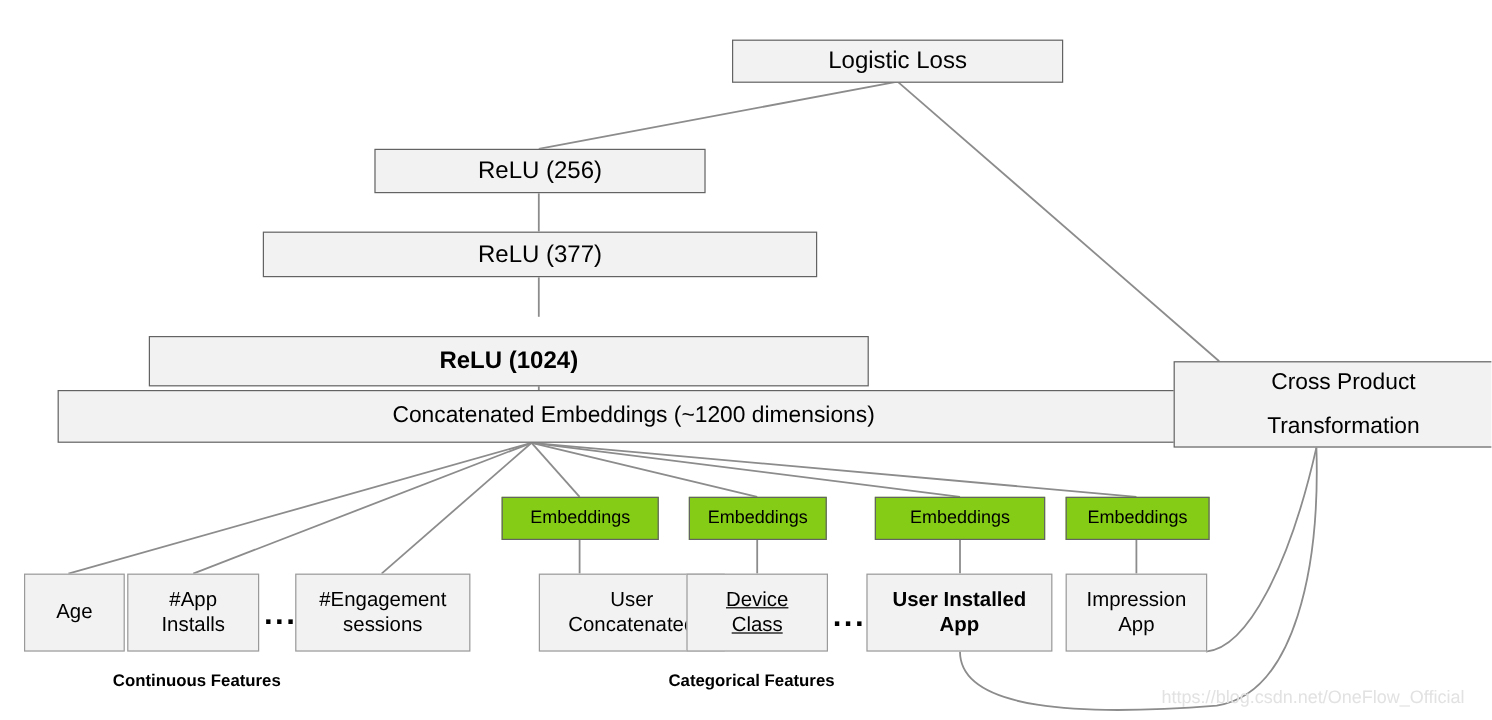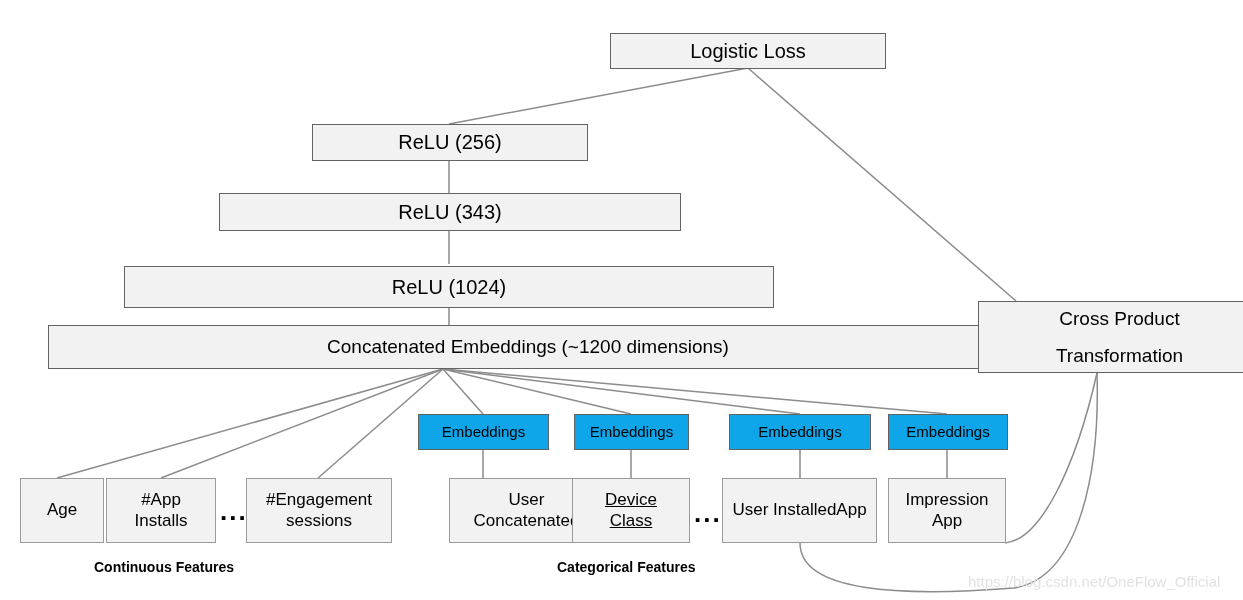--- a/index.html
+++ b/index.html
@@ -36,21 +36,21 @@
   }
   .node-light {
     background: #f2f2f2;
     border: 1.6px solid #9a9a9a;
   }
   .node-strong {
     background: #f2f2f2;
     border: 1.8px solid #636363;
   }
   .node-gray {
-    background: #0ea5e9;
+    background: #84cc16;
     border: 1.8px solid #636363;
   }
   .t20 { font-size: 20px; }
   .t19 { font-size: 19px; }
   .t17 { font-size: 17px; }
   .t15 { font-size: 15px; }
   .ellipsis {
     position: absolute;
     font-size: 26px;
     letter-spacing: 2px;
@@ -112,24 +112,24 @@
 
   <div class="node node-strong t20" style="left:610px; top:33px; width:276px; height:36px;">
     <span>Logistic Loss</span>
   </div>
 
   <div class="node node-strong t20" style="left:312px; top:124px; width:276px; height:37px;">
     <span>ReLU (256)</span>
   </div>
 
   <div class="node node-strong t20" style="left:219px; top:193px; width:462px; height:38px;">
-    <span>ReLU (343)</span>
+    <span>ReLU (377)</span>
   </div>
 
-  <div class="node node-strong t20" style="left:124px; top:266px; width:650px; height:42px;">
+  <div class="node node-strong t20" style="left:124px; top:280px; width:600px; height:42px;font-weight:bold;">
     <span>ReLU (1024)</span>
   </div>
 
   <div class="node node-strong t19" style="left:48px; top:325px; width:960px; height:44px;">
     <span>Concatenated Embeddings (~1200 dimensions)</span>
   </div>
 
   <div class="node node-strong t19" style="left:978px; top:301px; width:283px; height:72px; flex-direction:column;gap:13px;">
     <span>Cross Product</span>
     <span>Transformation</span>
@@ -163,21 +163,21 @@
 
   <div class="node node-light t17" style="left:406px; top:478px; width:155px; height:65px; flex-direction:column;margin-left:43px;">
     <span>User</span>
     <span>Concatenated</span>
   </div>
   <div class="node node-light t17" style="left:572px; top:478px; width:118px; height:65px; flex-direction:column;text-decoration:underline;">
     <span>Device</span>
     <span>Class</span>
   </div>
   <div class="ellipsis" style="left:694px; top:500px;">...</div>
-  <div class="node node-light t17" style="left:722px; top:478px; width:155px; height:65px; flex-direction:row;">
+  <div class="node node-light t17" style="left:722px; top:478px; width:155px; height:65px; flex-direction:column;font-weight:bold;">
     <span>User Installed</span>
     <span>App</span>
   </div>
   <div class="node node-light t17" style="left:888px; top:478px; width:118px; height:65px; flex-direction:column;">
     <span>Impression</span>
     <span>App</span>
   </div>
 
   <div class="group-label" style="left:94px; top:559px;">Continuous Features</div>
   <div class="group-label" style="left:557px; top:559px;">Categorical Features</div>

